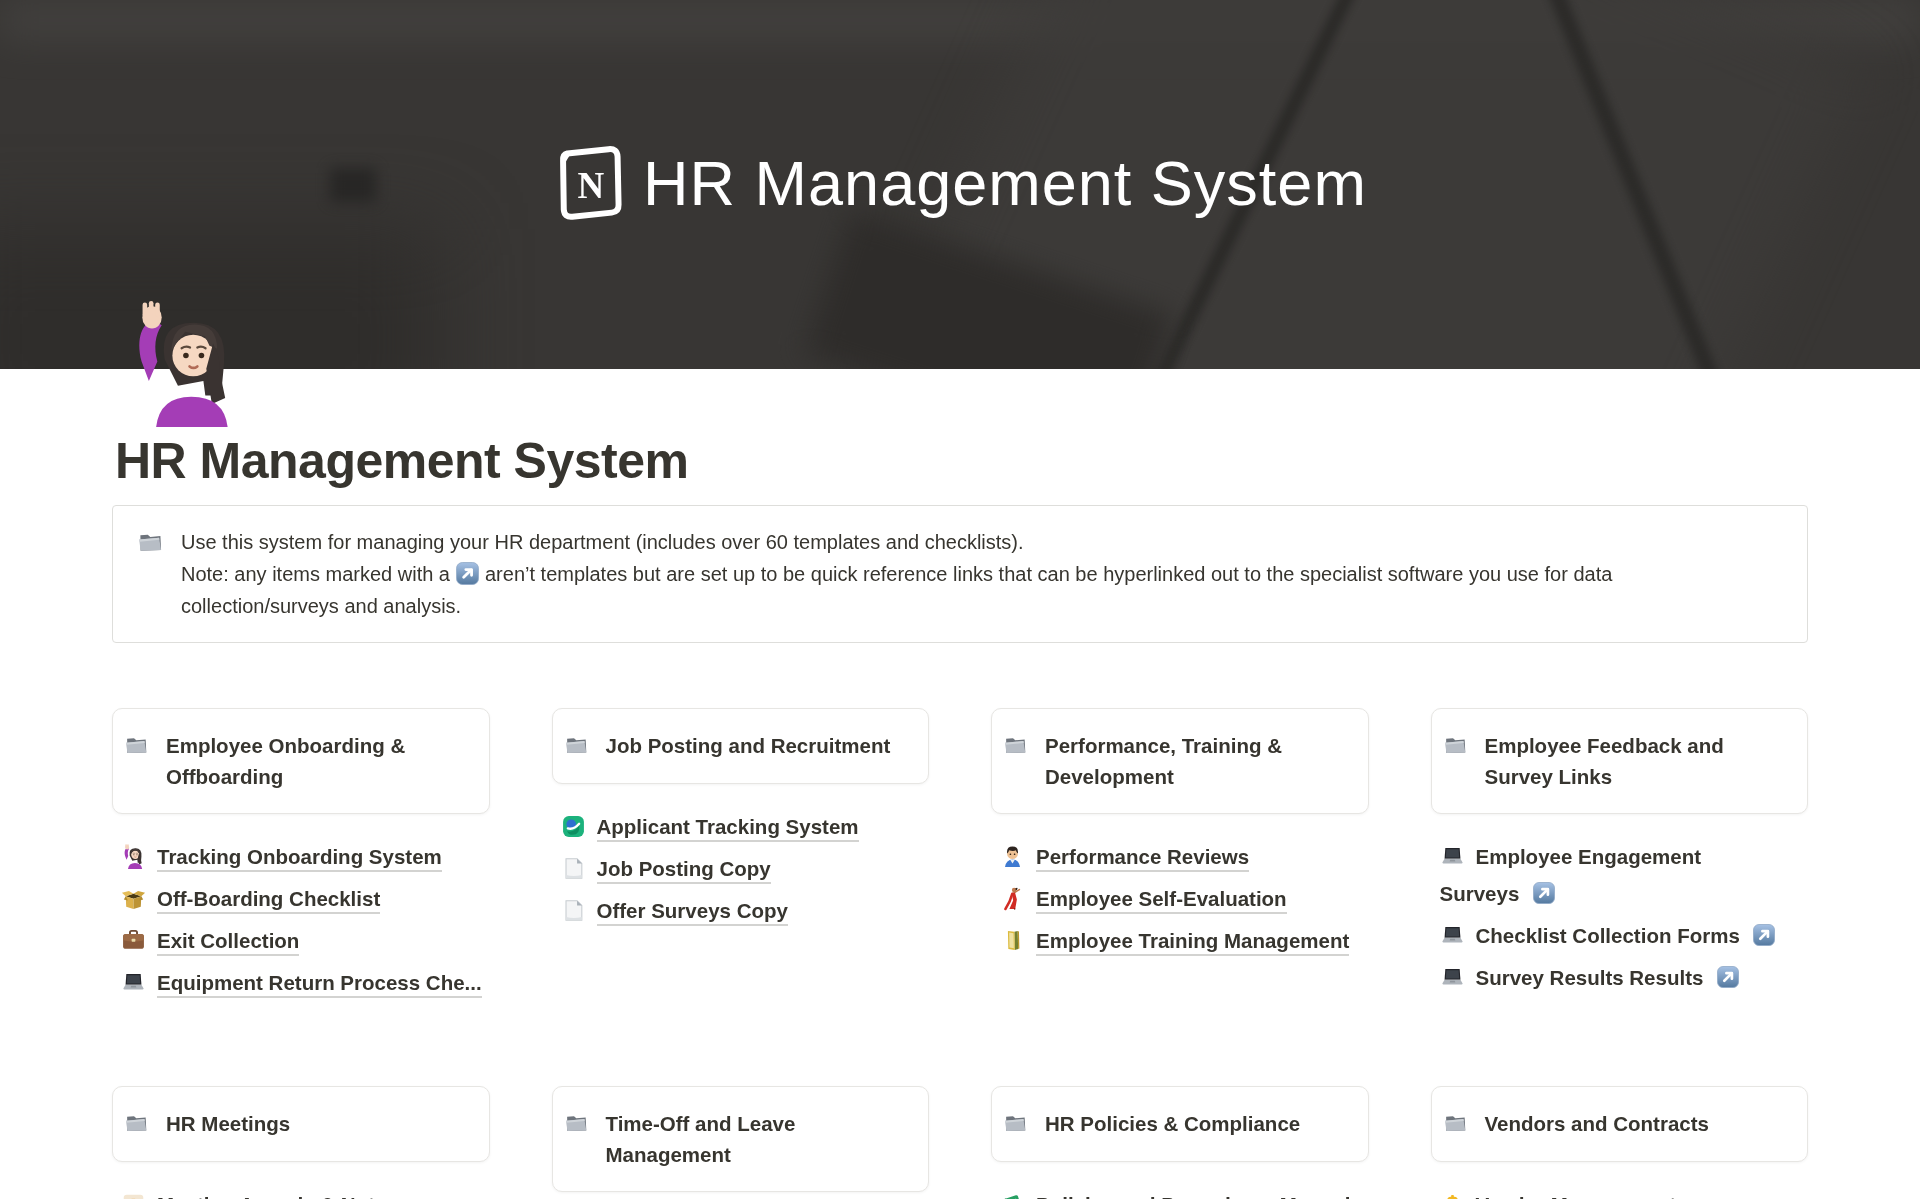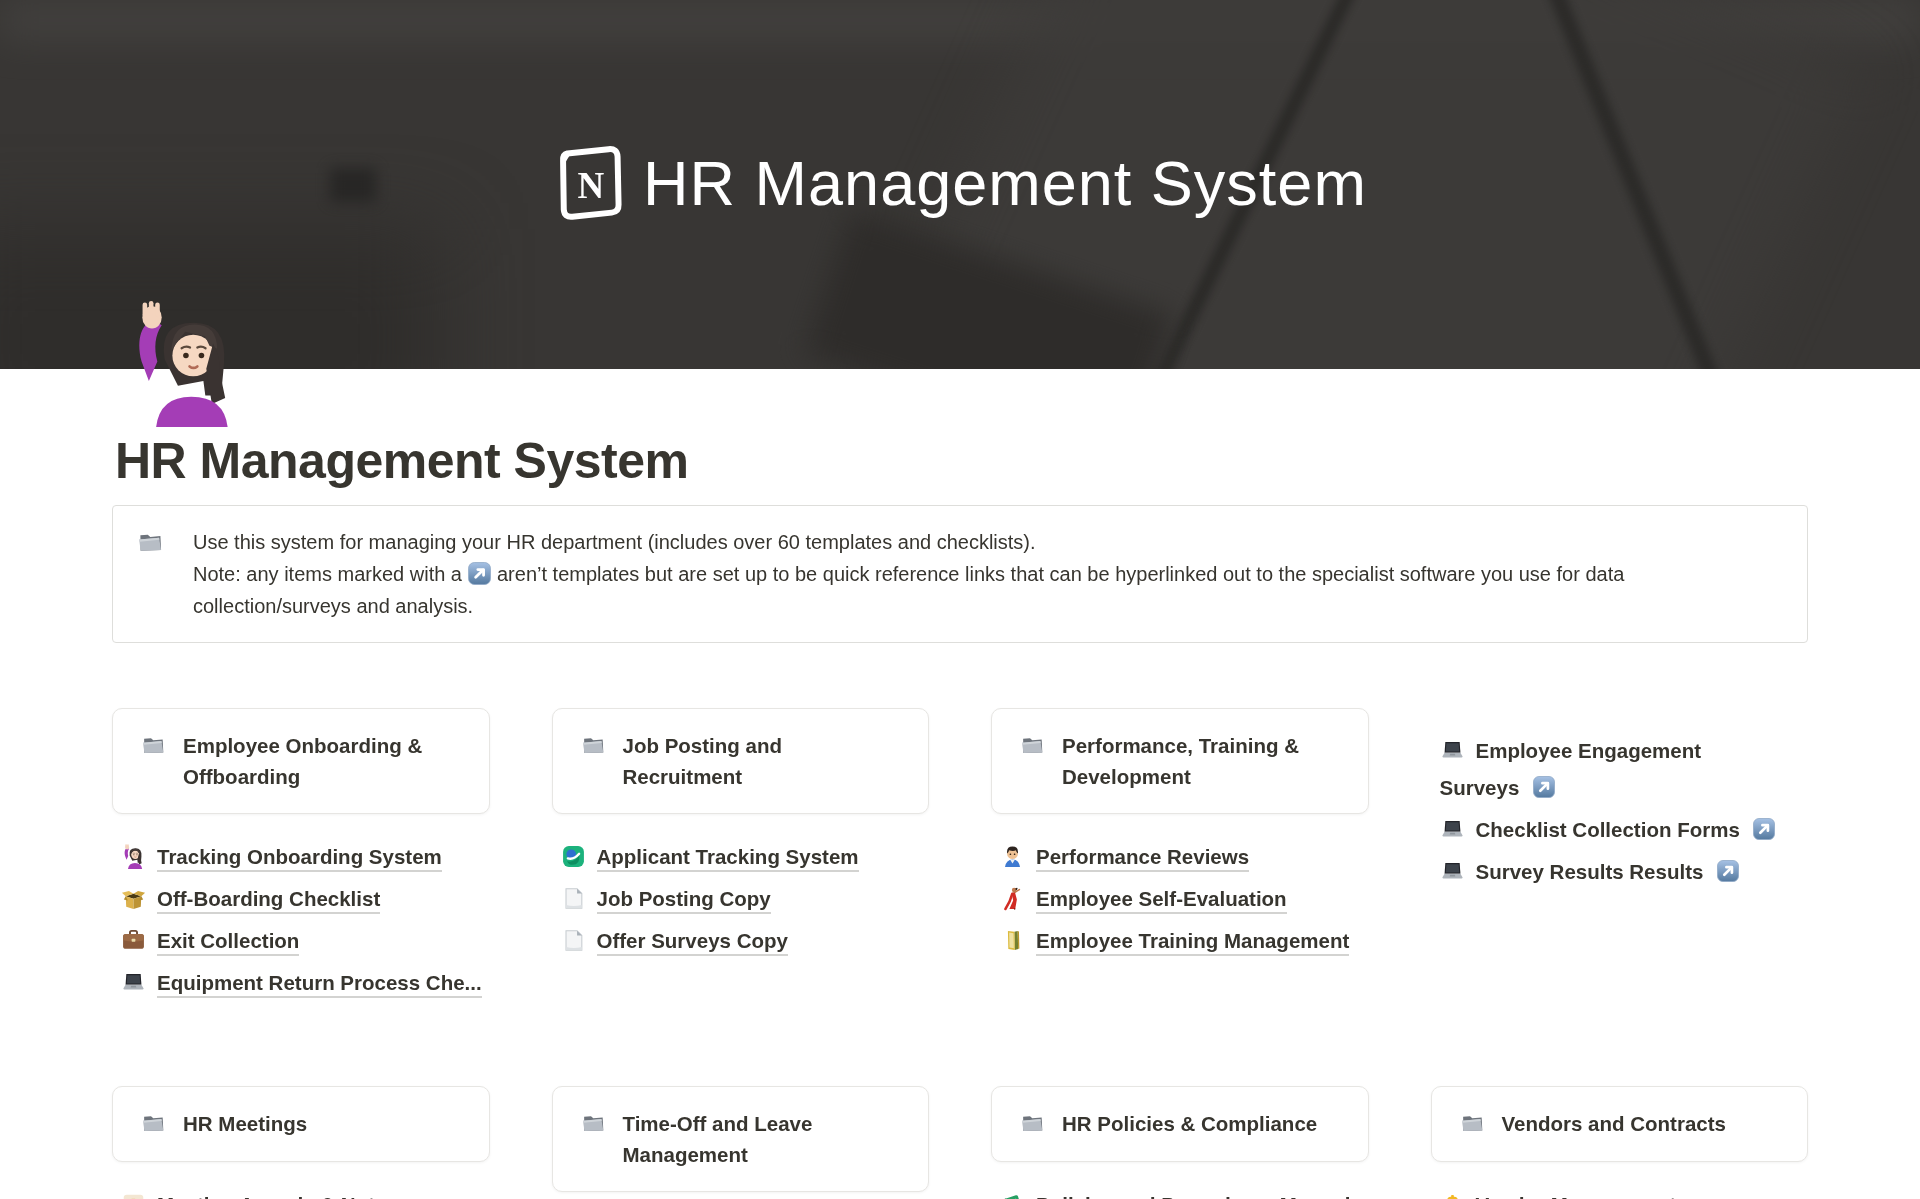--- a/index.html
+++ b/index.html
@@ -26,31 +26,31 @@
   .cover-logo svg { width:74px; height:80px; display:block; }
   .cover-title { font-size:63px; font-weight:400; color:#fff; letter-spacing:1px; }
   
   .content { width:1696px; margin:0 auto; position:relative; padding-top:62px; }
   .page-icon { position:absolute; left:12px; top:-68px; }
   .page-icon svg { width:120px; height:126px; display:block; }
   .page-title { font-size:50px; font-weight:700; margin:0 0 14px 3px; letter-spacing:-.5px; line-height:60px; }
   
   .callout {
     border:1px solid #dededb; border-radius:4px; padding:20px 24px;
-    display:flex; gap:29px; font-size:20px; line-height:32px; background:#fff;
+    display:flex; gap:17px; font-size:20px; line-height:32px; background:#fff;
   }
   .callout-icon svg { width:27px; height:27px; margin-top:3px; }
   .callout-text { max-width:1590px; }
   .inline-arrow svg { width:25px; height:25px; vertical-align:-5px; margin:0 5px; }
   
   .grid { display:grid; grid-template-columns:repeat(4,1fr); column-gap:62px; row-gap:80px; margin-top:65px; }
   .sec-card {
     border:1px solid #e7e6e3; border-radius:10px; background:#fff;
     box-shadow:0 1px 3px rgba(15,15,15,.05);
-    padding:21px 28px; display:flex; gap:17px; align-items:flex-start;
+    padding:21px 11px; display:flex; gap:17px; align-items:flex-start;
   }
   .sec-icon svg { width:25px; height:25px; margin-top:3px; }
   .sec-title { font-size:20.5px; font-weight:600; line-height:31px; }
   .links { margin-top:24px; padding-left:9px; }
   .link-row { font-size:20.5px; font-weight:700; line-height:37px; margin-bottom:5px; cursor:pointer; }
   .link-row.nowrap { white-space:nowrap; overflow:hidden; }
   .link-row.narrow { max-width:338px; }
   .lnk-icon svg { width:25px; height:25px; vertical-align:-5px; margin-right:11px; }
   .lnk-label.u { border-bottom:2px solid rgba(55,53,47,.22); padding-bottom:2px; white-space:nowrap; }
   .lnk-ext svg { width:24px; height:24px; vertical-align:-4px; margin-left:7px; }
@@ -257,20 +257,28 @@
                 <path d="M13.8 3.6 L17 2.8 L17.4 20.2 L14.2 21.2 Z" fill="#74802f"></path>
                 <path d="M7.6 2.8 L13.8 3.6 L14.2 21.2 L8 20.2 Z" fill="#dcbb3e"></path>
                 <path d="M8.8 4.4 L13 5 L13.3 19.4 L9.1 18.7 Z" fill="#efe2a4"></path>
                 <path d="M17 2.8 L18.2 3.4 L18.6 19.6 L17.4 20.2 Z" fill="#b8962c"></path>
               </svg></span><span class="lnk-label u">Employee Training Management</span>
   </div>
 </div>
   </div>
 
   <div class="section">
+    <div class="sec-card">
+      <span class="sec-icon"><svg viewBox="0 0 24 24">
+              <path d="M3 5.6 L9.6 5 L11.8 7 L20.8 6.3 L21.4 18.6 L3.2 19.3 Z" fill="#6e747c"></path>
+              <path d="M1.9 9.4 L19.6 7.7 L21.4 18.6 L3.3 19.3 Z" fill="#b7bdc5"></path>
+              <path d="M1.9 9.4 L19.6 7.7 L19.95 9.6 L2.25 11.3 Z" fill="#cfd4d9"></path>
+            </svg></span>
+      <span class="sec-title">Employee Feedback and Survey Links</span>
+    </div>
     <div class="links">
   <div class="link-row narrow">
     <span class="lnk-icon"><svg viewBox="0 0 24 24">
                 <path d="M5.1 3.8 h13.8 l.7 10.4 H4.4 Z" fill="#23242a"></path>
                 <path d="M6.1 5 h11.8 l.5 8 H5.6 Z" fill="#3d434b"></path>
                 <path d="M2.4 17.6 L4.4 14.2 h15.2 l2 3.4 q.5 1.1-.8 1.1 H3.2 q-1.3 0-.8-1.1 Z" fill="#aeb4bb"></path>
                 <path d="M9.8 15.2 h4.4 l.5 1.5 h-5.4 Z" fill="#8f959c"></path>
               </svg></span><span class="lnk-label">Employee Engagement Surveys</span>
    <span class="lnk-ext"><svg viewBox="0 0 24 24">
                 <defs>

